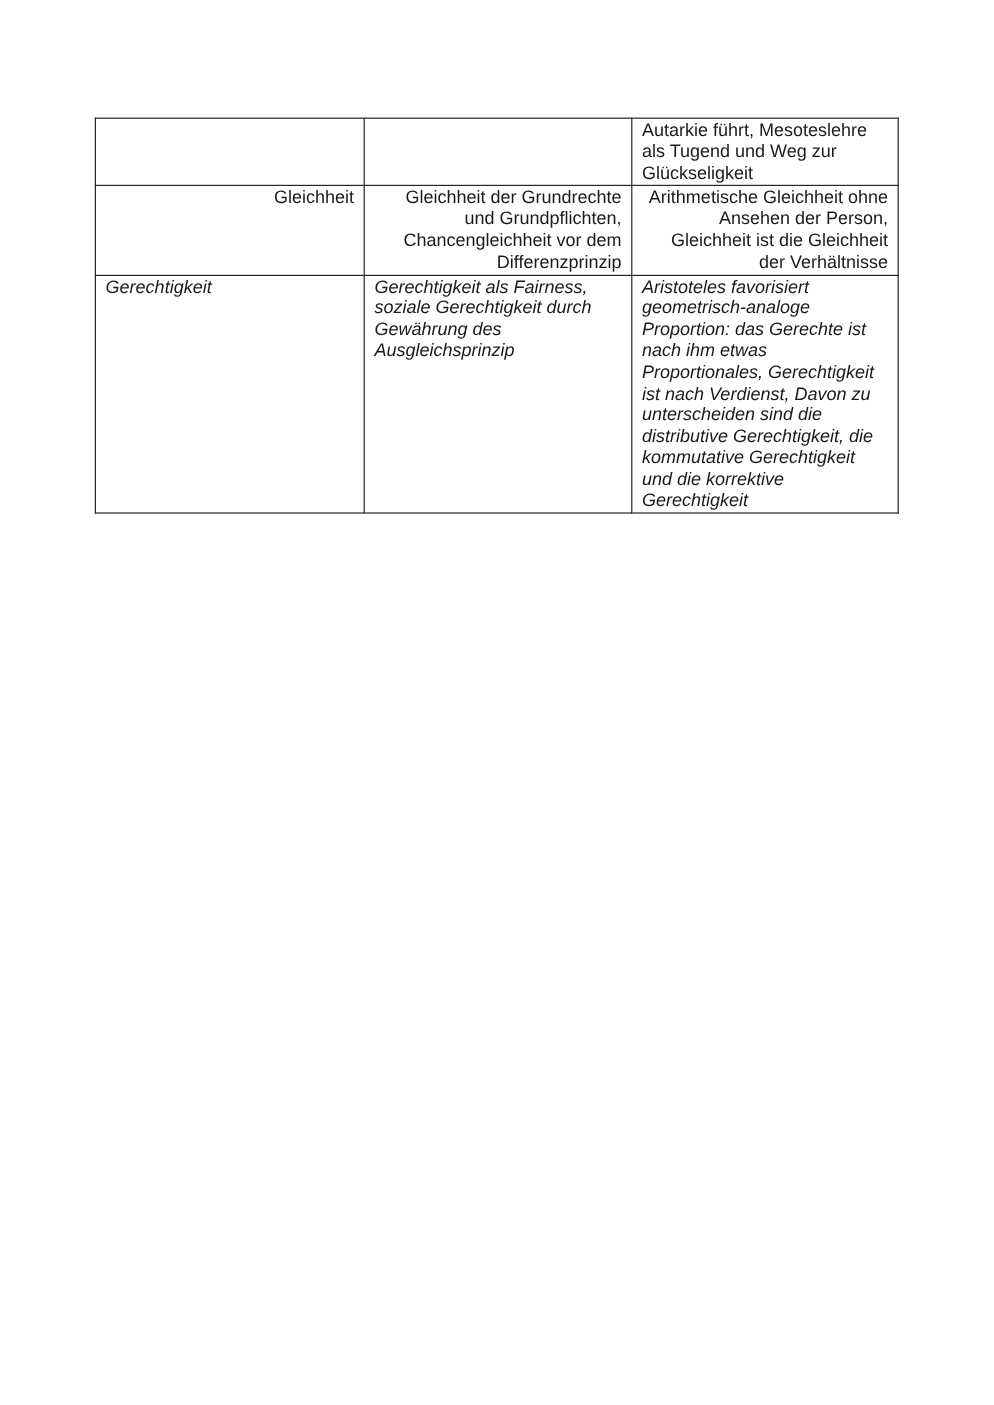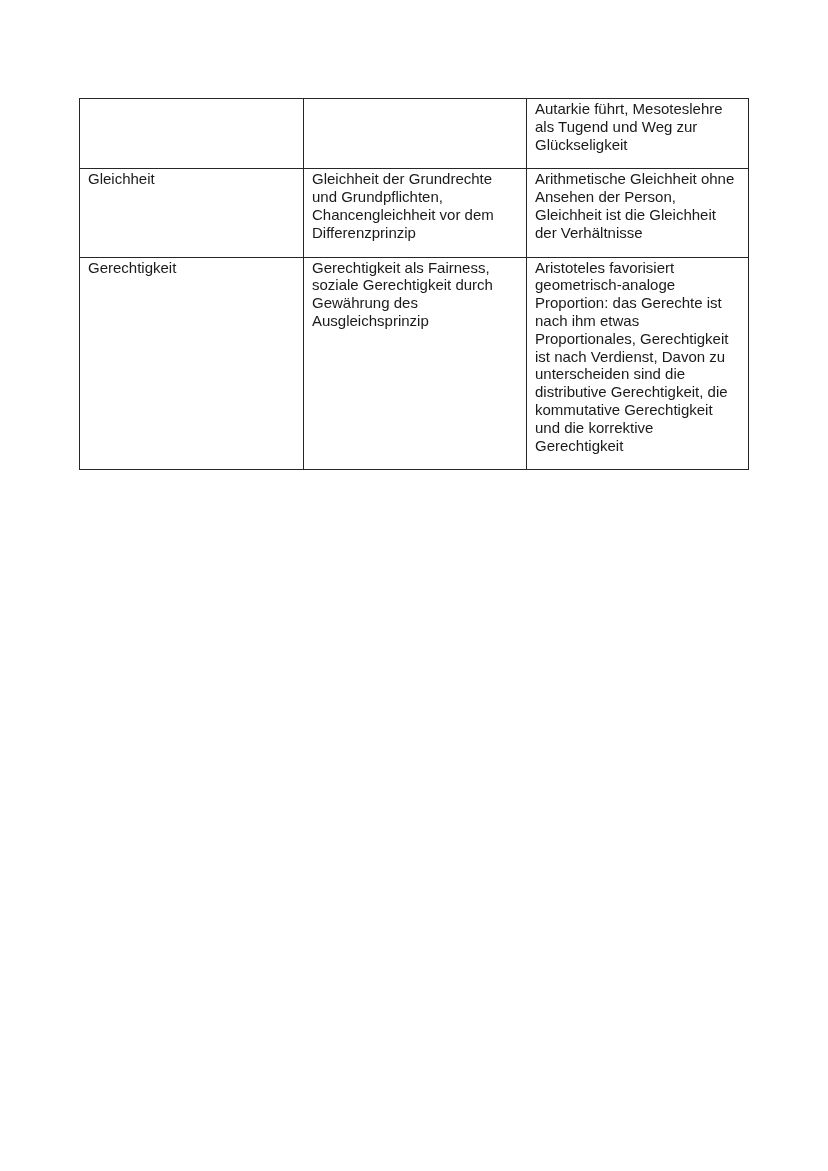--- a/index.html
+++ b/index.html
@@ -19,32 +19,32 @@
     position: absolute;
     left: 79px;
     top: 98px;
     width: 669px;
     border-collapse: collapse;
     table-layout: fixed;
   }
   table.doc-table td {
     border: 1px solid #262626;
     vertical-align: top;
-    padding: 1px 8px 15px 8px;
+    padding: 1px 8px 1px 8px;
     font-size: 15px;
     line-height: 17.8px;
     color: #1a1a1a;
     word-wrap: break-word;
   }
   col.c1 { width: 224px; }
   col.c2 { width: 223px; }
   col.c3 { width: 222px; }
   tr.r1 { height: 52px; }
-  tr.r2 { height: 71px; }
-  tr.r3 { height: 194px; }
+  tr.r2 { height: 71px; text-align: right; }
+  tr.r3 { height: 194px; font-style: italic; }
 </style>
 </head>
 <body>
 
 <div class="page">
   <table class="doc-table">
     <colgroup>
       <col class="c1">
       <col class="c2">
       <col class="c3">

